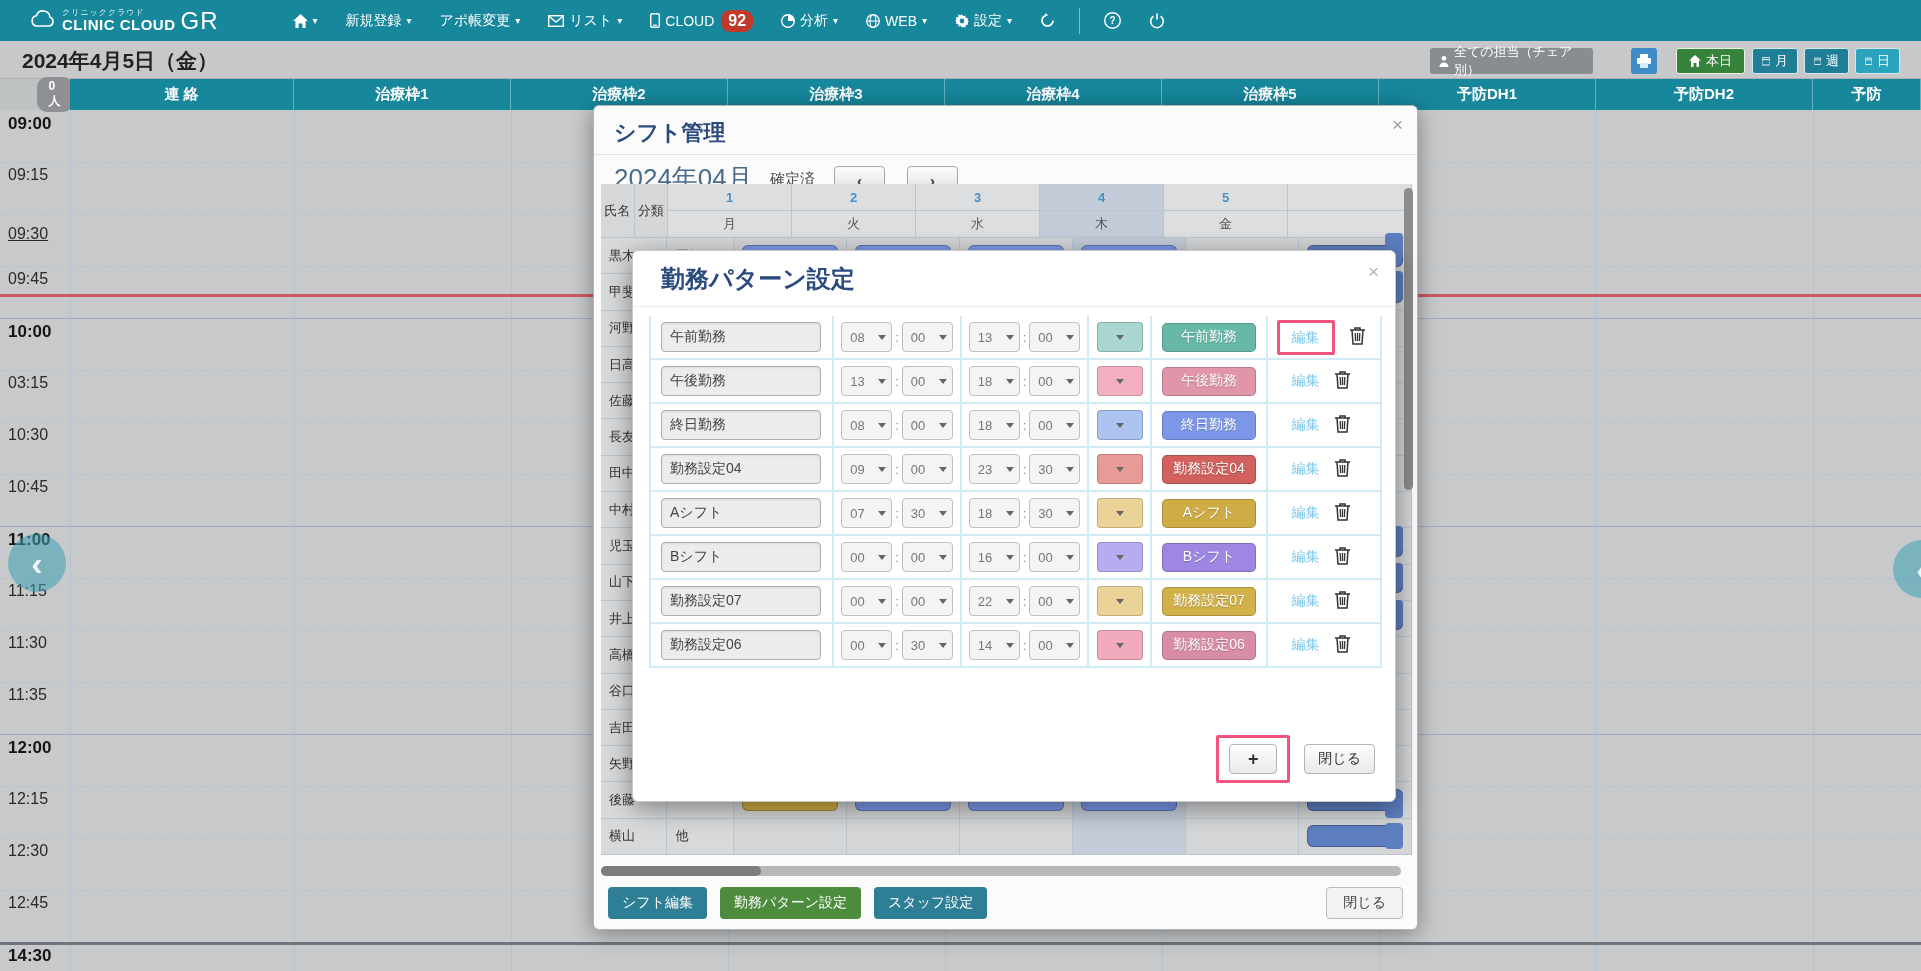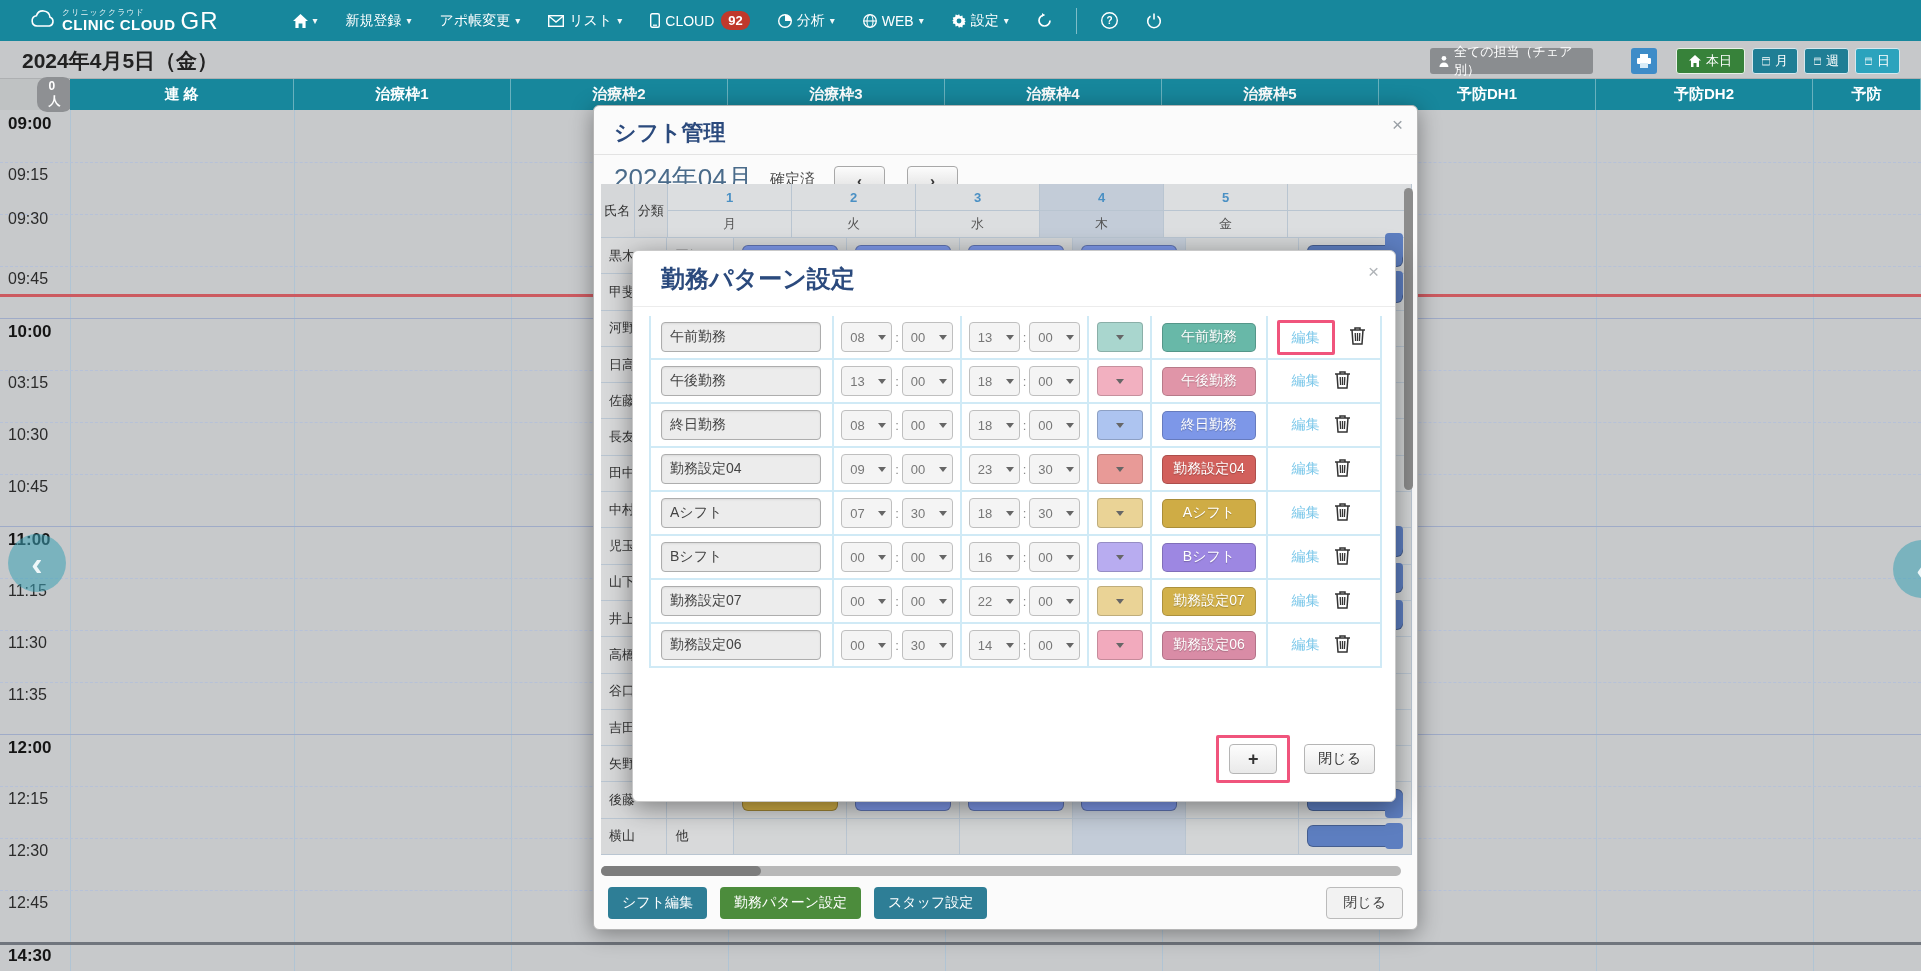--- a/index.html
+++ b/index.html
@@ -11,21 +11,21 @@
   .logo{display:flex;margin-left:30px;margin-right:60px;line-height:1;}
   .logo .cloud{margin-right:6px;}
   .logo .stack{display:flex;flex-direction:column;align-items:flex-start;}
   .logo .jp{font-size:8px;letter-spacing:1px;opacity:.9;}
   .logo .en{font-size:15px;font-weight:bold;letter-spacing:.5px;}
   .logo .gr{font-size:24px;font-weight:300;margin-left:5px;letter-spacing:1px;}
   #topnav .menu{display:flex;align-items:center;height:100%;}
   .nav-item{display:flex;align-items:center;gap:5px;padding:0 14px;height:100%;font-size:14px;cursor:pointer;white-space:nowrap;}
   .nav-item svg{display:block;}
   .caret{font-size:10px;opacity:.95;}
-  .line-badge{background:#c0392b;color:#fff;border-radius:9px;font-size:13px;font-weight:bold;padding:2px 7px;margin-left:2px;}
+  .line-badge{background:#c0392b;color:#fff;border-radius:9px;font-size:16px;font-weight:bold;padding:2px 7px;margin-left:2px;}
   .nav-sep{width:1px;height:26px;background:rgba(255,255,255,.45);margin:0 10px;}
 
   
   #datebar{position:absolute;left:0;top:41px;width:1921px;height:38px;background:#c6c8ca;border-bottom:1px solid #aeb0b2;}
   #date-title{position:absolute;left:22px;top:6px;font-size:21px;font-weight:bold;color:#222;}
   .db-btn{position:absolute;top:7px;height:26px;display:flex;align-items:center;gap:5px;border-radius:3px;color:#fff;font-size:13px;padding:0 9px;cursor:pointer;}
   #staff-filter{left:1430px;width:163px;background:#8a8d90;justify-content:center;}
   #print-btn{left:1631px;width:26px;background:#3e8cc8;justify-content:center;padding:0;}
   #today-btn{left:1676px;width:69px;background:#37823a;border:1px solid #e8f2e8;justify-content:center;}
   #month-btn{left:1752px;width:46px;background:#1f7e95;border:1px solid #d5e8ee;justify-content:center;}
@@ -293,21 +293,21 @@
       <div class="vline" style="left: 728px;"></div>
       <div class="vline" style="left: 945px;"></div>
       <div class="vline" style="left: 1162px;"></div>
       <div class="vline" style="left: 1379px;"></div>
       <div class="vline" style="left: 1596px;"></div>
       <div class="vline" style="left: 1813px;"></div>
       <div class="tlabel hour" style="top: 4px;">09:00</div>
       <div class="hline" style="top: 52px;"></div>
       <div class="tlabel" style="top: 56px;">09:15</div>
       <div class="hline" style="top: 104px;"></div>
-      <div class="tlabel" style="top: 100px;">09:30</div>
+      <div class="tlabel" style="top: 115px; text-decoration: underline;">09:30</div>
       <div class="hline" style="top: 156px;"></div>
       <div class="tlabel" style="top: 160px;">09:45</div>
       <div class="hline hour" style="top: 208px;"></div>
       <div class="tlabel hour" style="top: 212px;">10:00</div>
       <div class="hline" style="top: 260px;"></div>
       <div class="tlabel" style="top: 264px;">03:15</div>
       <div class="hline" style="top: 312px;"></div>
       <div class="tlabel" style="top: 316px;">10:30</div>
       <div class="hline" style="top: 364px;"></div>
       <div class="tlabel" style="top: 368px;">10:45</div>

